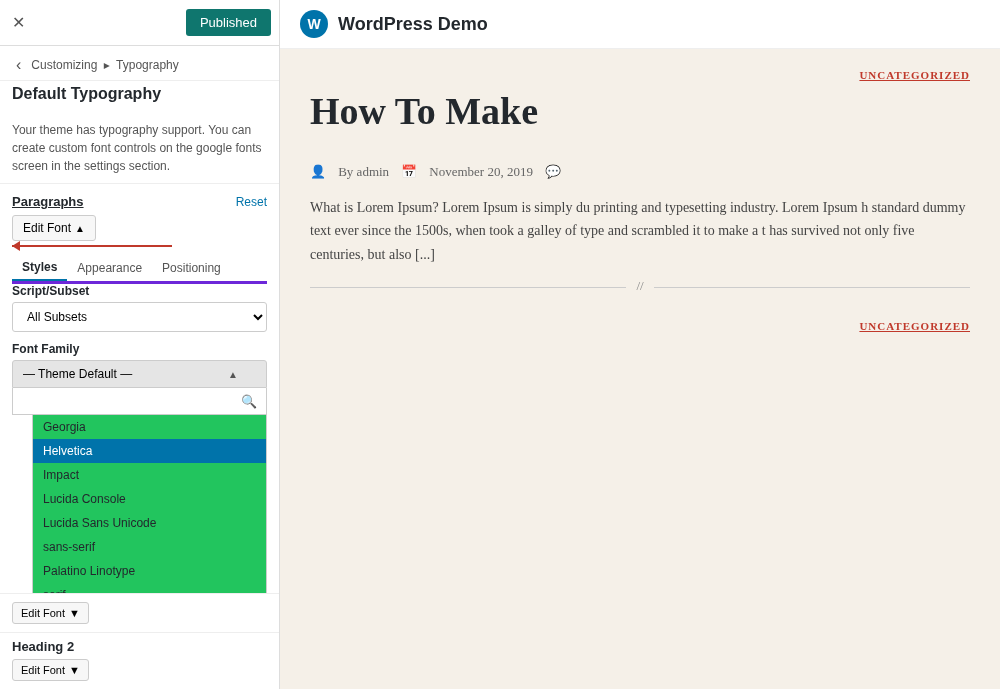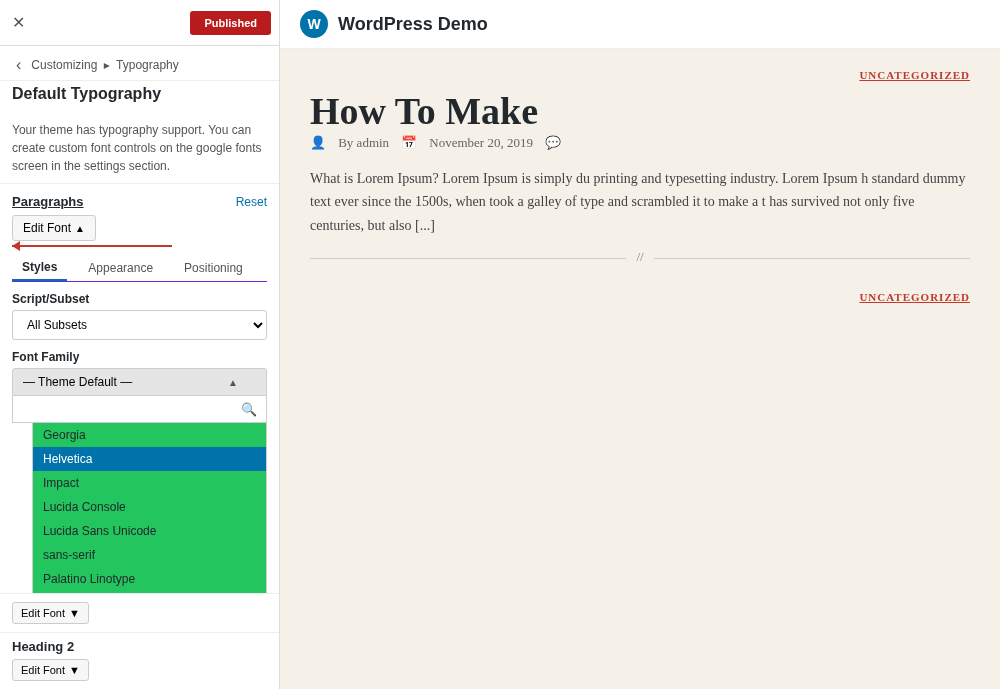--- a/index.html
+++ b/index.html
@@ -30,28 +30,28 @@
     }
     .close-btn {
       background: none;
       border: none;
       cursor: pointer;
       font-size: 16px;
       color: #555;
       padding: 4px;
     }
     .published-btn {
-      background: #b91c1c;
+      background: #0f766e;
       color: #fff;
       border: none;
       border-radius: 3px;
       padding: 6px 14px;
-      font-size: 11px;
-      cursor: pointer;
-      font-weight: 700;
+      font-size: 13px;
+      cursor: pointer;
+      font-weight: 400;
     }
 
     
     .breadcrumb-bar {
       display: flex;
       align-items: center;
       padding: 8px 12px 4px 12px;
       border-bottom: 1px solid #eee;
     }
     .back-arrow {
@@ -144,23 +144,22 @@
       left: 0;
       top: -4px;
       border-top: 5px solid transparent;
       border-bottom: 5px solid transparent;
       border-right: 8px solid #c0392b;
     }
 
     
     .tabs-row {
       display: flex;
-      gap: 11px;
-      margin-bottom: 10px;
-      border-bottom: 1px solid #6d28d9;
+      gap: 0;
+      border-bottom: 3px solid #6d28d9;
     }
     .tab {
       padding: 5px 10px;
       font-size: 12px;
       cursor: pointer;
       color: #555;
       background: none;
       border: none;
     }
     .tab.active {
@@ -325,21 +324,21 @@
       text-transform: uppercase;
       display: block;
       text-align: right;
       margin-bottom: 8px;
     }
     .post-title {
       font-size: 38px;
       font-weight: 800;
       color: #23282d;
       line-height: 1.2;
-      margin-bottom: 0;
+      margin-bottom: 29px;
     }
     .post-meta {
       font-size: 13px;
       color: #666;
       display: flex;
       align-items: center;
       gap: 12px;
       margin-bottom: 16px;
     }
     .post-excerpt {

